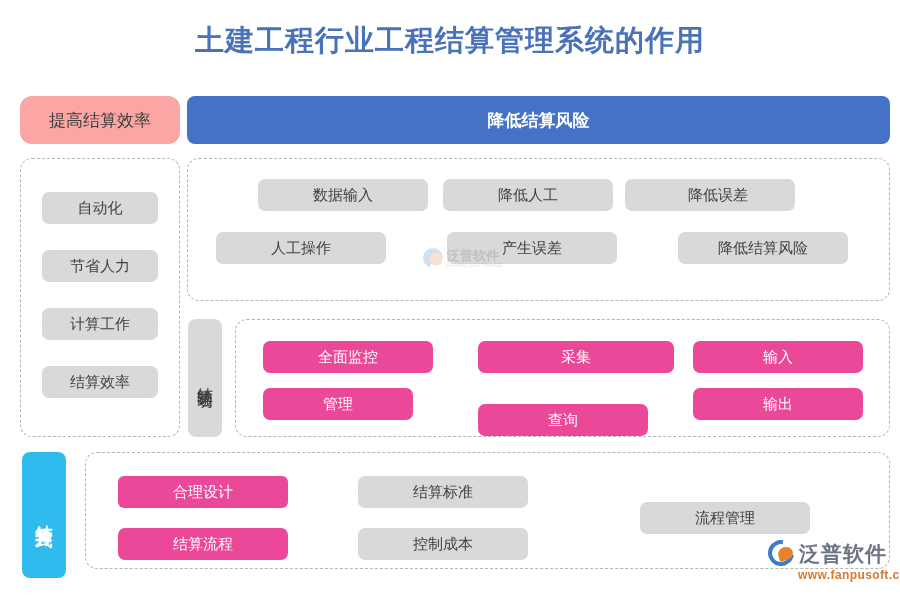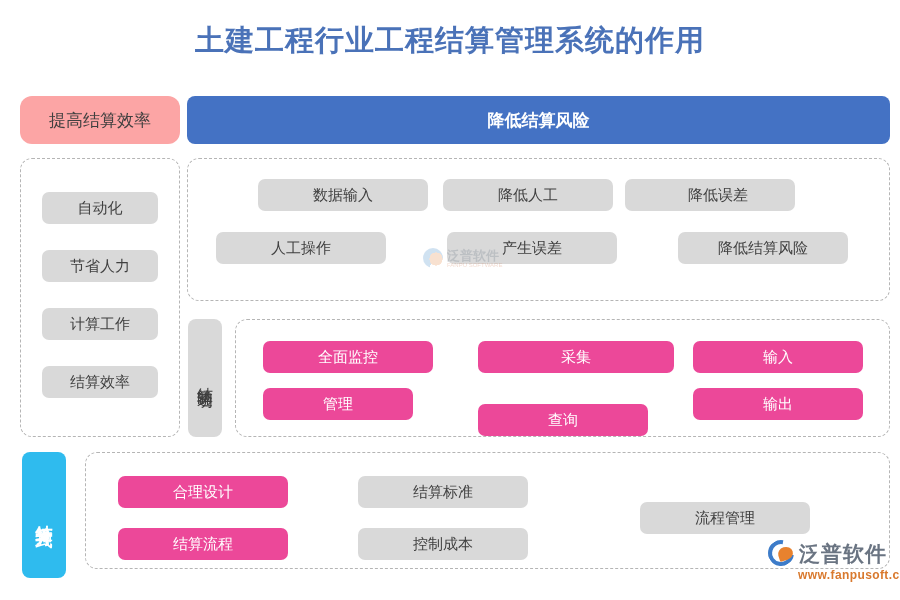--- a/index.html
+++ b/index.html
@@ -249,21 +249,21 @@
   <div class="pill pill-dark" style="left:263px; top:388px; width:150px; height:32px;">管理</div>
   <div class="pill pill-dark" style="left:478px; top:388px; width:170px; height:32px;margin-top:16px;">查询</div>
   <div class="pill pill-dark" style="left:693px; top:388px; width:170px; height:32px;">输出</div>
 
   <div class="vlabel vlabel-cyan" style="left:22px; top:452px; width:44px; height:126px;">
     <span>结算方式</span>
   </div>
 
   <div class="dash-box" style="left:85px; top:452px; width:805px; height:117px;"></div>
 
-  <div class="pill pill-dark" style="left:118px; top:476px; width:170px; height:32px;">合理设计</div>
+  <div class="pill pill-dark" style="left:118px; top:476px; width:170px; height:32px;border-radius:6px;">合理设计</div>
   <div class="pill pill-dark" style="left:118px; top:528px; width:170px; height:32px;">结算流程</div>
 
   <div class="pill pill-light" style="left:358px; top:476px; width:170px; height:32px;">结算标准</div>
   <div class="pill pill-light" style="left:358px; top:528px; width:170px; height:32px;">控制成本</div>
 
   <div class="pill pill-light" style="left:640px; top:502px; width:170px; height:32px;">流程管理</div>
 
   <div class="logo">
     <div class="logo-row">
       <div class="logo-mark">

